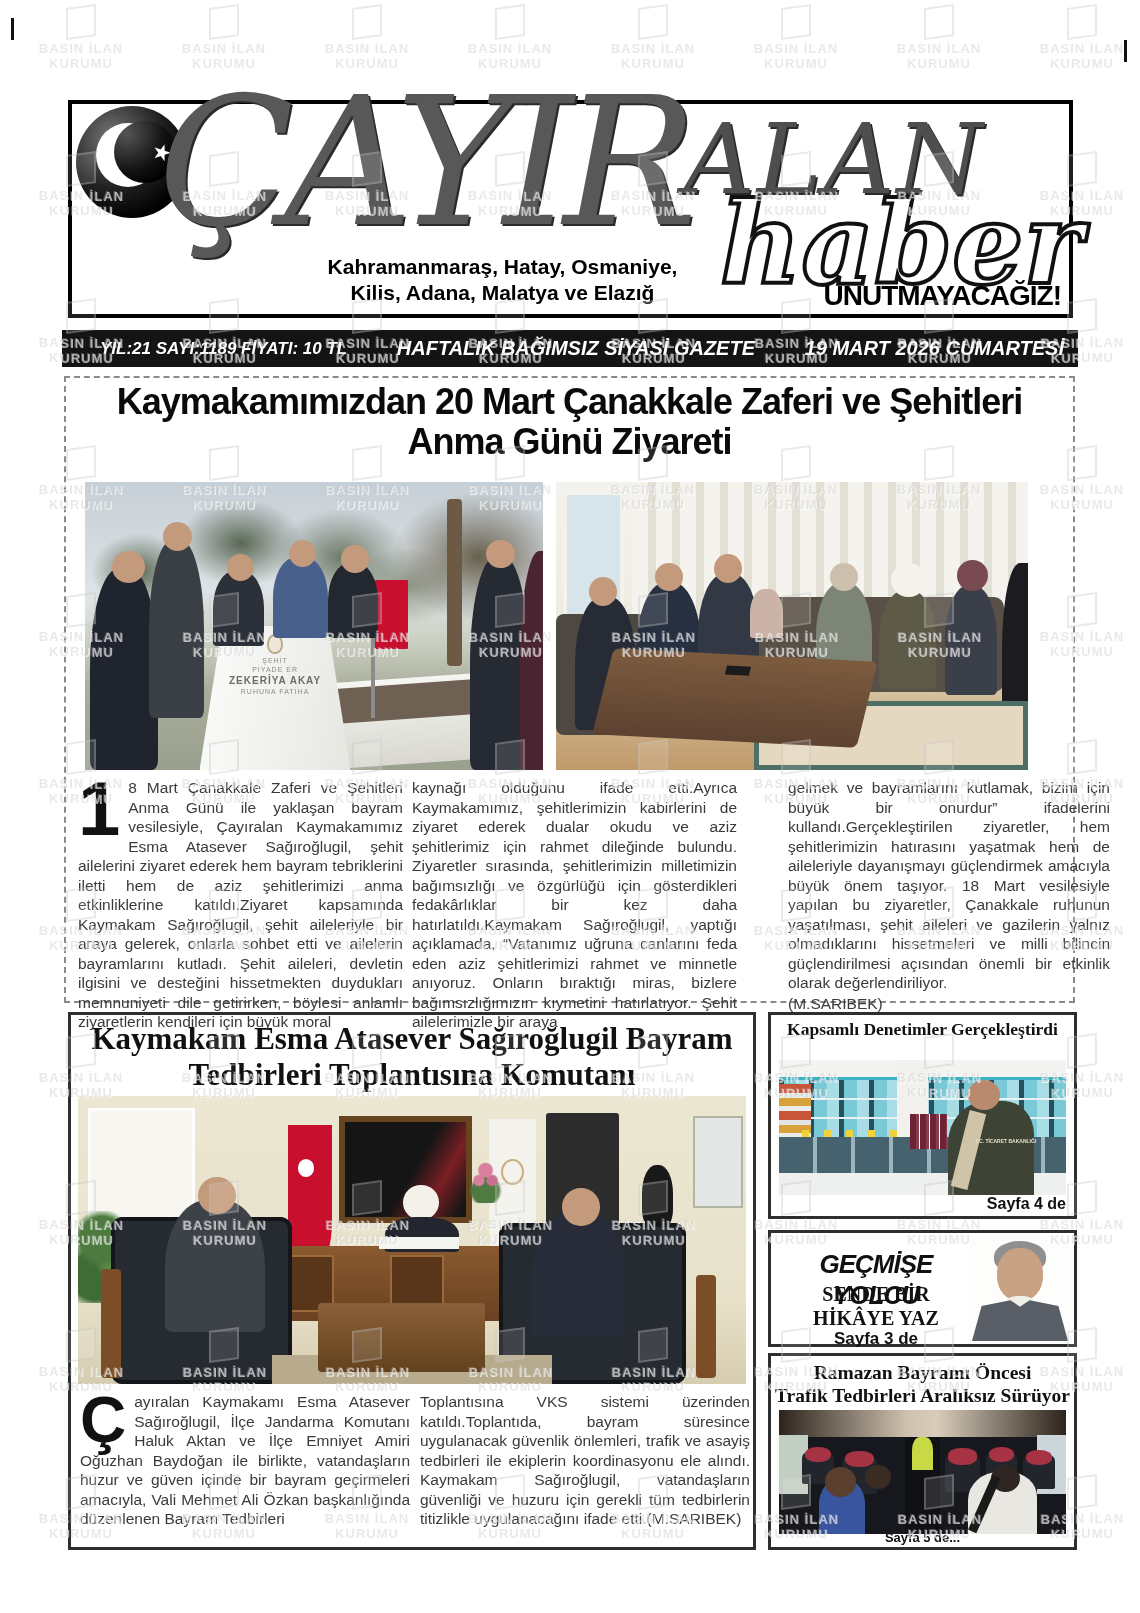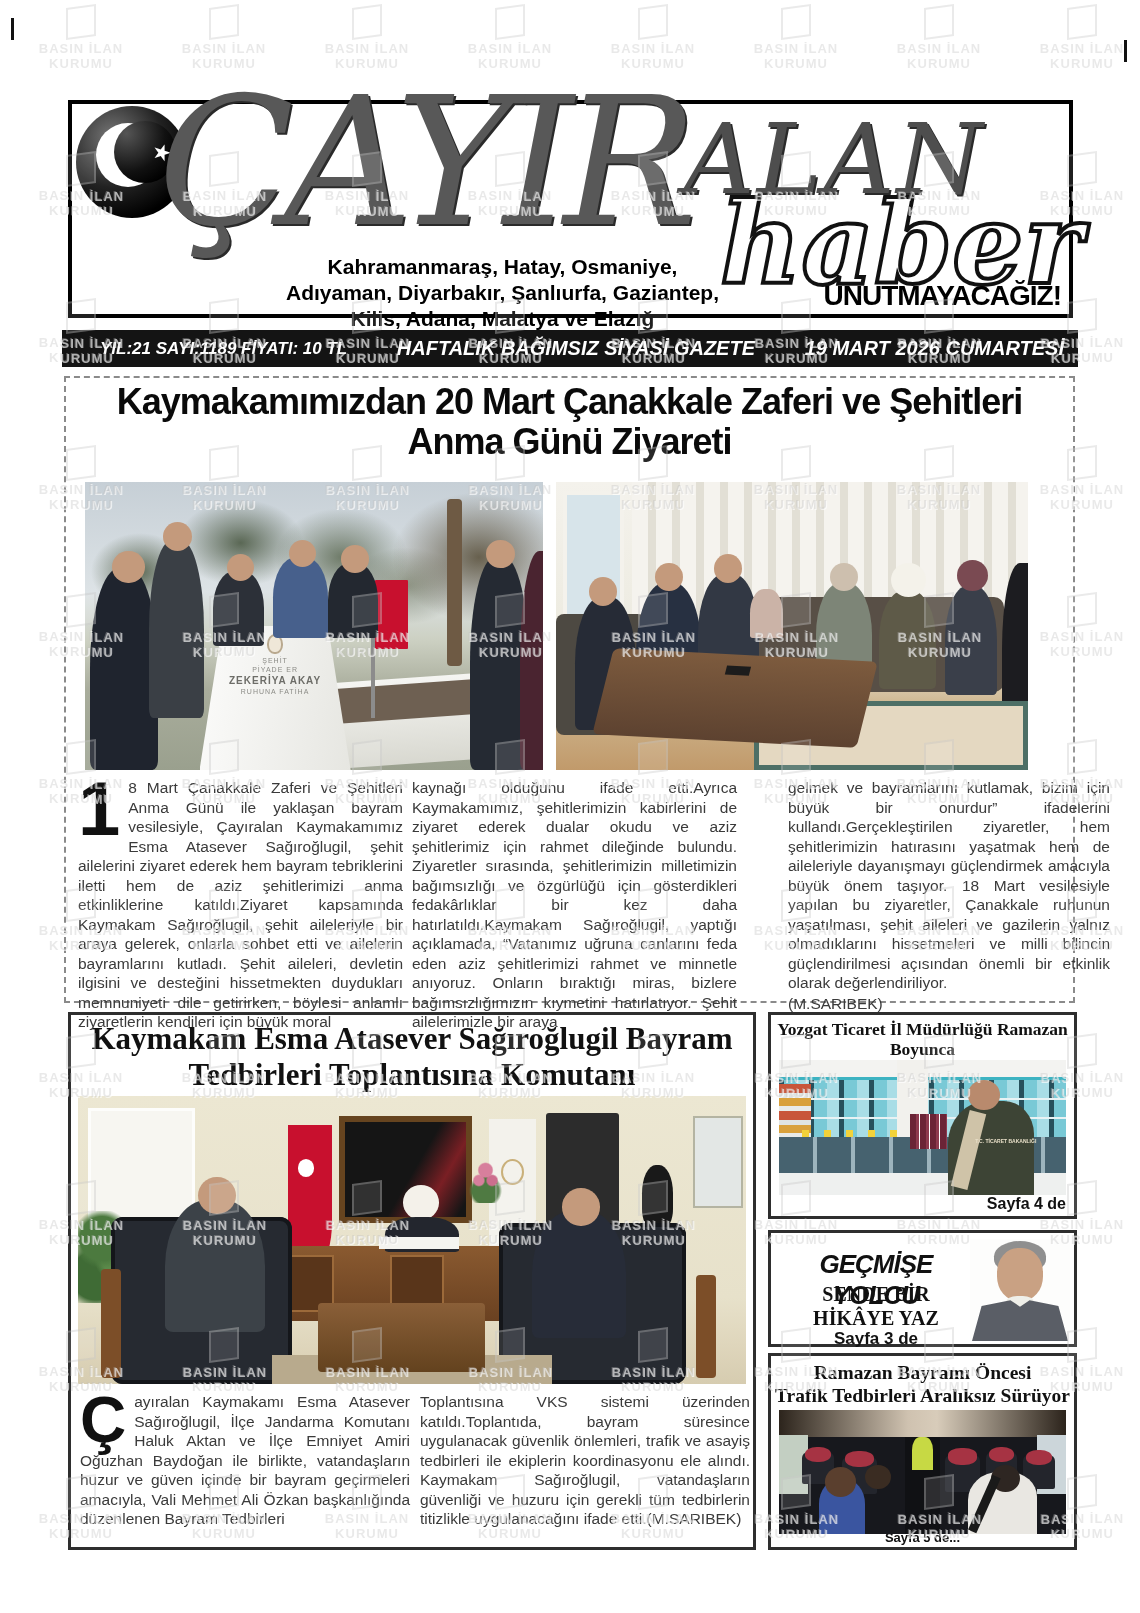--- a/index.html
+++ b/index.html
@@ -645,21 +645,20 @@
   <div class="logo">
     <div class="cres-w"></div>
     <div class="cres-b"></div>
     <div class="star">★</div>
   </div>
   <div class="t-main">ÇAYIR</div>
   <div class="t-alan">ALAN</div>
   <div class="t-haber">haber</div>
   <div class="cities">
     <div>Kahramanmaraş, Hatay, Osmaniye,</div>
-    <div>Adıyaman, Diyarbakır, Şanlıurfa, Gaziantep,</div>
     <div>Kilis, Adana, Malatya ve Elazığ</div>
   </div>
   <div class="slogan">UNUTMAYACAĞIZ!</div>
 </div>
 
 <div class="infobar">
   <span class="ib-l">YIL:21 SAYI:1189 FİYATI: 10 TL</span>
   <span class="ib-c">HAFTALIK BAĞIMSIZ SİYASİ GAZETE</span>
   <span class="ib-r">19 MART 2026 CUMARTESİ</span>
 </div>
@@ -778,21 +777,20 @@
 <div class="cols" style="left:80px;top:1392px;width:330px">
   <span class="dropcap" style="font-size:64px;line-height:52px">Ç</span>
   <span>ayıralan Kaymakamı Esma Atasever Sağıroğlugil, İlçe Jandarma Komutanı Haluk Aktan ve İlçe Emniyet Amiri Oğuzhan Baydoğan ile birlikte, vatandaşların huzur ve güven içinde bir bayram geçirmeleri amacıyla, Vali Mehmet Ali Özkan başkanlığında düzenlenen Bayram Tedbirleri</span>
 </div>
 <div class="cols" style="left:420px;top:1392px;width:330px">
   <span>Toplantısına VKS sistemi üzerinden katıldı.Toplantıda, bayram süresince uygulanacak güvenlik önlemleri, trafik ve asayiş tedbirleri ile ekiplerin koordinasyonu ele alındı. Kaymakam Sağıroğlugil, vatandaşların güvenliği ve huzuru için gerekli tüm tedbirlerin titizlikle uygulanacağını ifade etti.(M.SARIBEK)</span>
 </div>
 
 <div class="sbox" id="sbox1">
   <div class="stitle">
-    <div>Yozgat Ticaret İl Müdürlüğü Ramazan Boyunca</div>
     <div>Kapsamlı Denetimler Gerçekleştirdi</div>
   </div>
   <div class="photo p-mkt" style="left:8px;top:45px;width:287px;height:135px">
     <div class="ph ceil"></div>
     <div class="ph wall"></div>
     <div class="shelfline" style="top:28%"></div>
     <div class="shelfline" style="top:42%"></div>
     <div class="ph col"></div>
     <div class="ph lshelf"></div>
     <div class="ph chest"></div>

